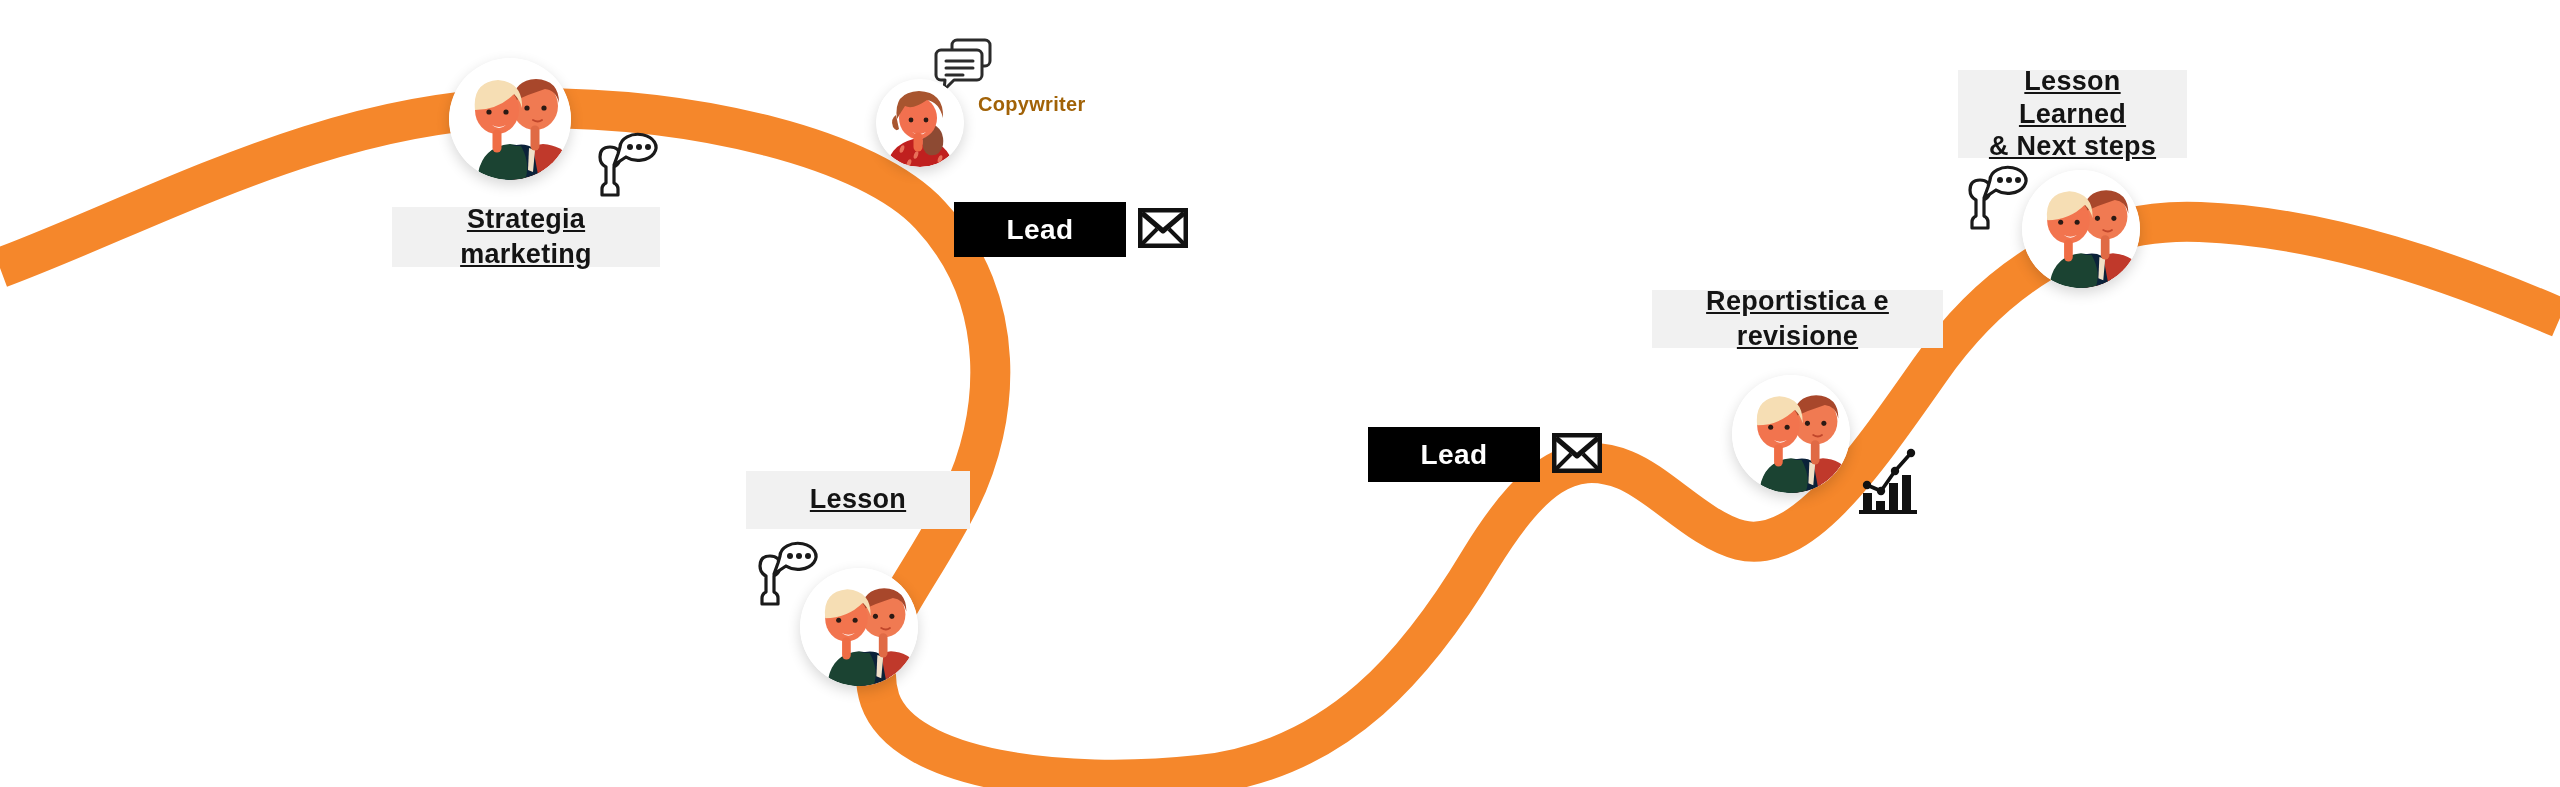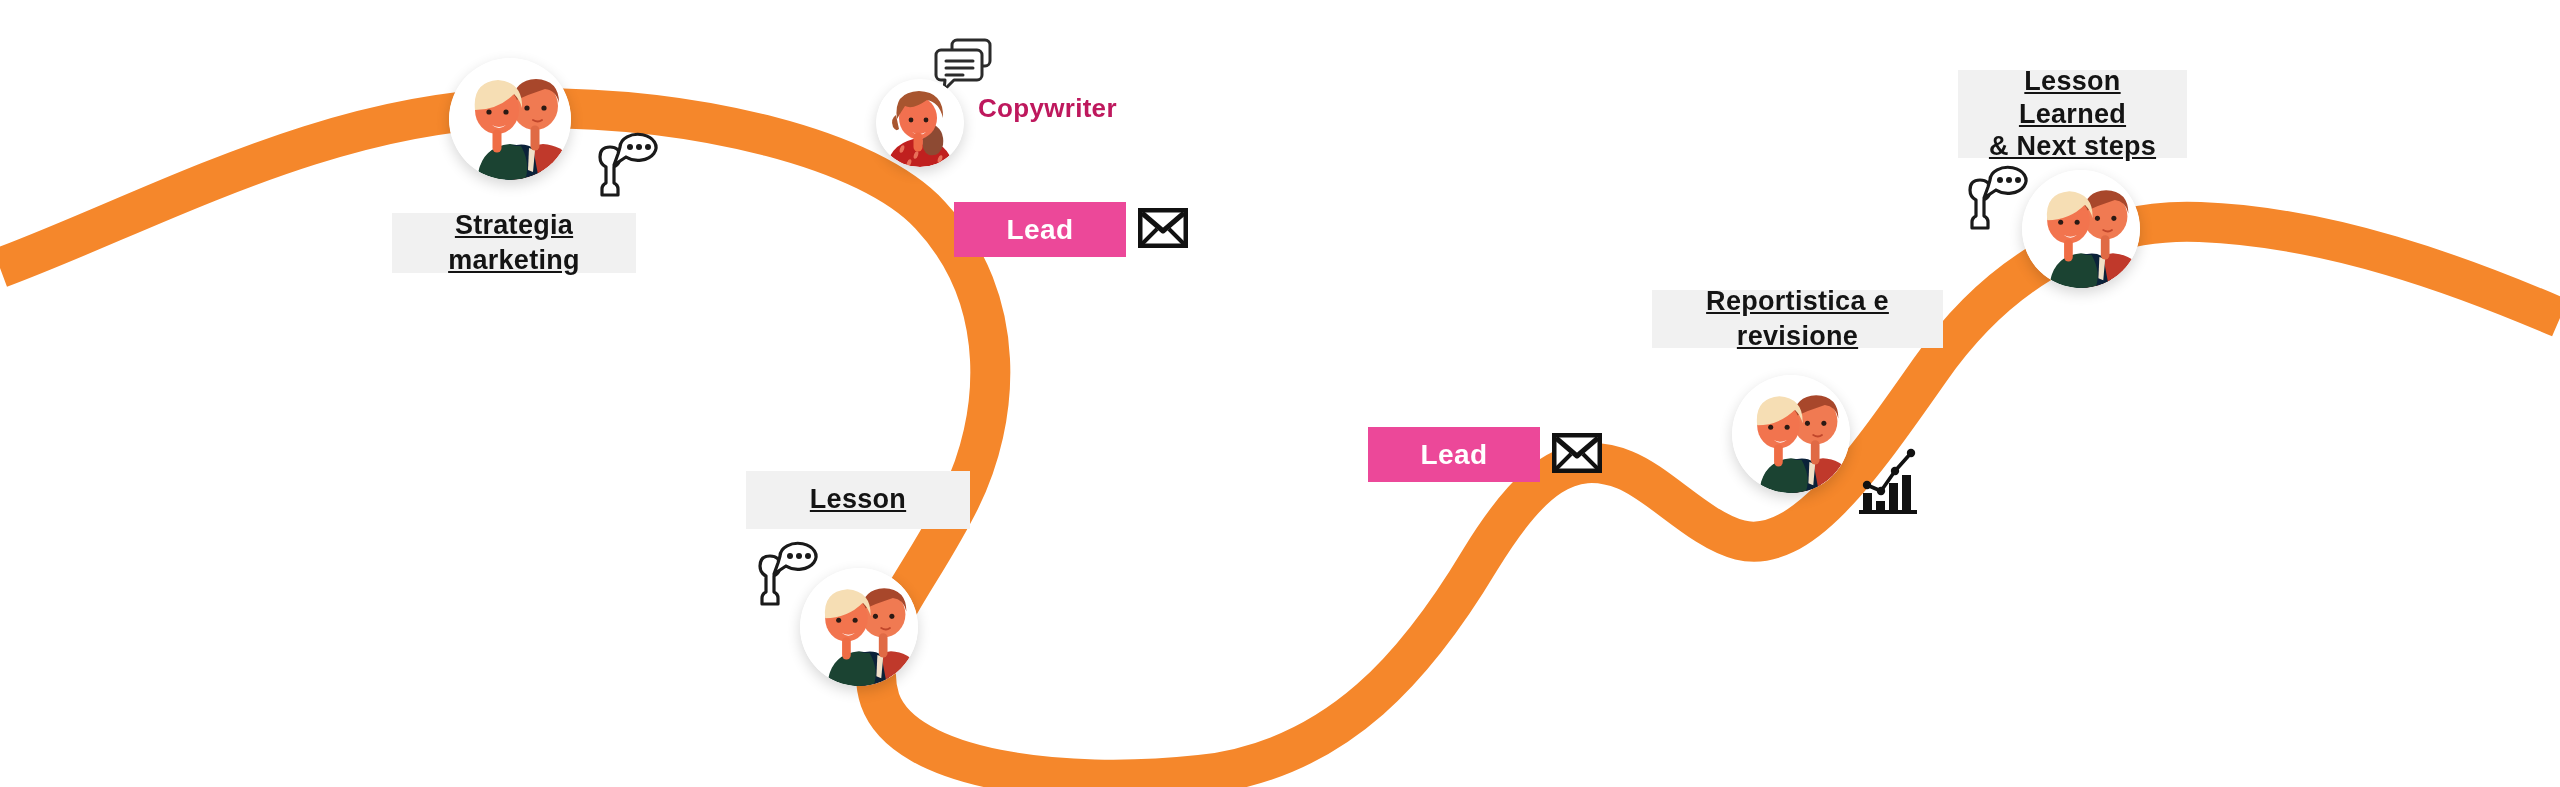--- a/index.html
+++ b/index.html
@@ -45,32 +45,32 @@
     justify-content: center;
     box-sizing: border-box;
     padding: 6px 18px;
     text-decoration: underline;
   }
 
   
   .plainlabel {
     position: absolute;
     z-index: 6;
-    color: #be185d;
+    color: #a16207;
     font-weight: bold;
-    font-size: 26px;
+    font-size: 20px;
     letter-spacing: 0.3px;
     white-space: nowrap;
   }
 
   
   .lead-badge {
     position: absolute;
     z-index: 7;
-    background: #ec4899;
+    background: #000000;
     color: #ffffff;
     font-weight: bold;
     font-size: 28px;
     letter-spacing: 0.4px;
     display: flex;
     align-items: center;
     justify-content: center;
     box-sizing: border-box;
   }
 
@@ -143,21 +143,21 @@
   <span class="lineicon" style="left:588px; top:125px; width:72px; height:72px;">
     <svg width="72" height="72" viewBox="0 0 72 72">
       <path d="M14 70 l0 -6 q0 -4 4 -6 l0 -16 q-6 -3 -6 -10 q0 -10 10 -10 q10 0 10 10 q0 7 -6 10 l0 16 q4 2 4 6 l0 6 z" fill="none" stroke="#1a1a1a" stroke-width="3.2" stroke-linejoin="round"></path>
       <path d="M32 22 a18 13 0 1 1 6 10 l-12 8 l4 -11 z" fill="#ffffff" stroke="#1a1a1a" stroke-width="3.2" stroke-linejoin="round"></path>
       <circle cx="42" cy="22" r="3" fill="#1a1a1a"></circle>
       <circle cx="51" cy="22" r="3" fill="#1a1a1a"></circle>
       <circle cx="60" cy="22" r="3" fill="#1a1a1a"></circle>
     </svg>
   </span>
 
-  <div class="plaque" style="left:392px; top:207px; width:244px; height:60px;margin-top:6px;">
+  <div class="plaque" style="left:392px; top:207px; width:268px; height:60px;">
     <span>Strategia marketing</span>
   </div>
 
   <span class="lineicon" style="left:932px; top:36px; width:62px; height:58px;">
     <svg width="62" height="58" viewBox="0 0 62 58">
       <rect x="20" y="4" width="38" height="26" rx="5" fill="#ffffff" stroke="#2b2b2b" stroke-width="3"></rect>
       <path d="M9 14 h36 a5 5 0 0 1 5 5 v20 a5 5 0 0 1 -5 5 h-23 l-10 10 l1 -10 h-4 a5 5 0 0 1 -5 -5 v-20 a5 5 0 0 1 5 -5 z" fill="#ffffff" stroke="#2b2b2b" stroke-width="3" stroke-linejoin="round"></path>
       <line x1="14" y1="25" x2="41" y2="25" stroke="#2b2b2b" stroke-width="3" stroke-linecap="round"></line>
       <line x1="14" y1="32" x2="41" y2="32" stroke="#2b2b2b" stroke-width="3" stroke-linecap="round"></line>
       <line x1="14" y1="39" x2="31" y2="39" stroke="#2b2b2b" stroke-width="3" stroke-linecap="round"></line>

